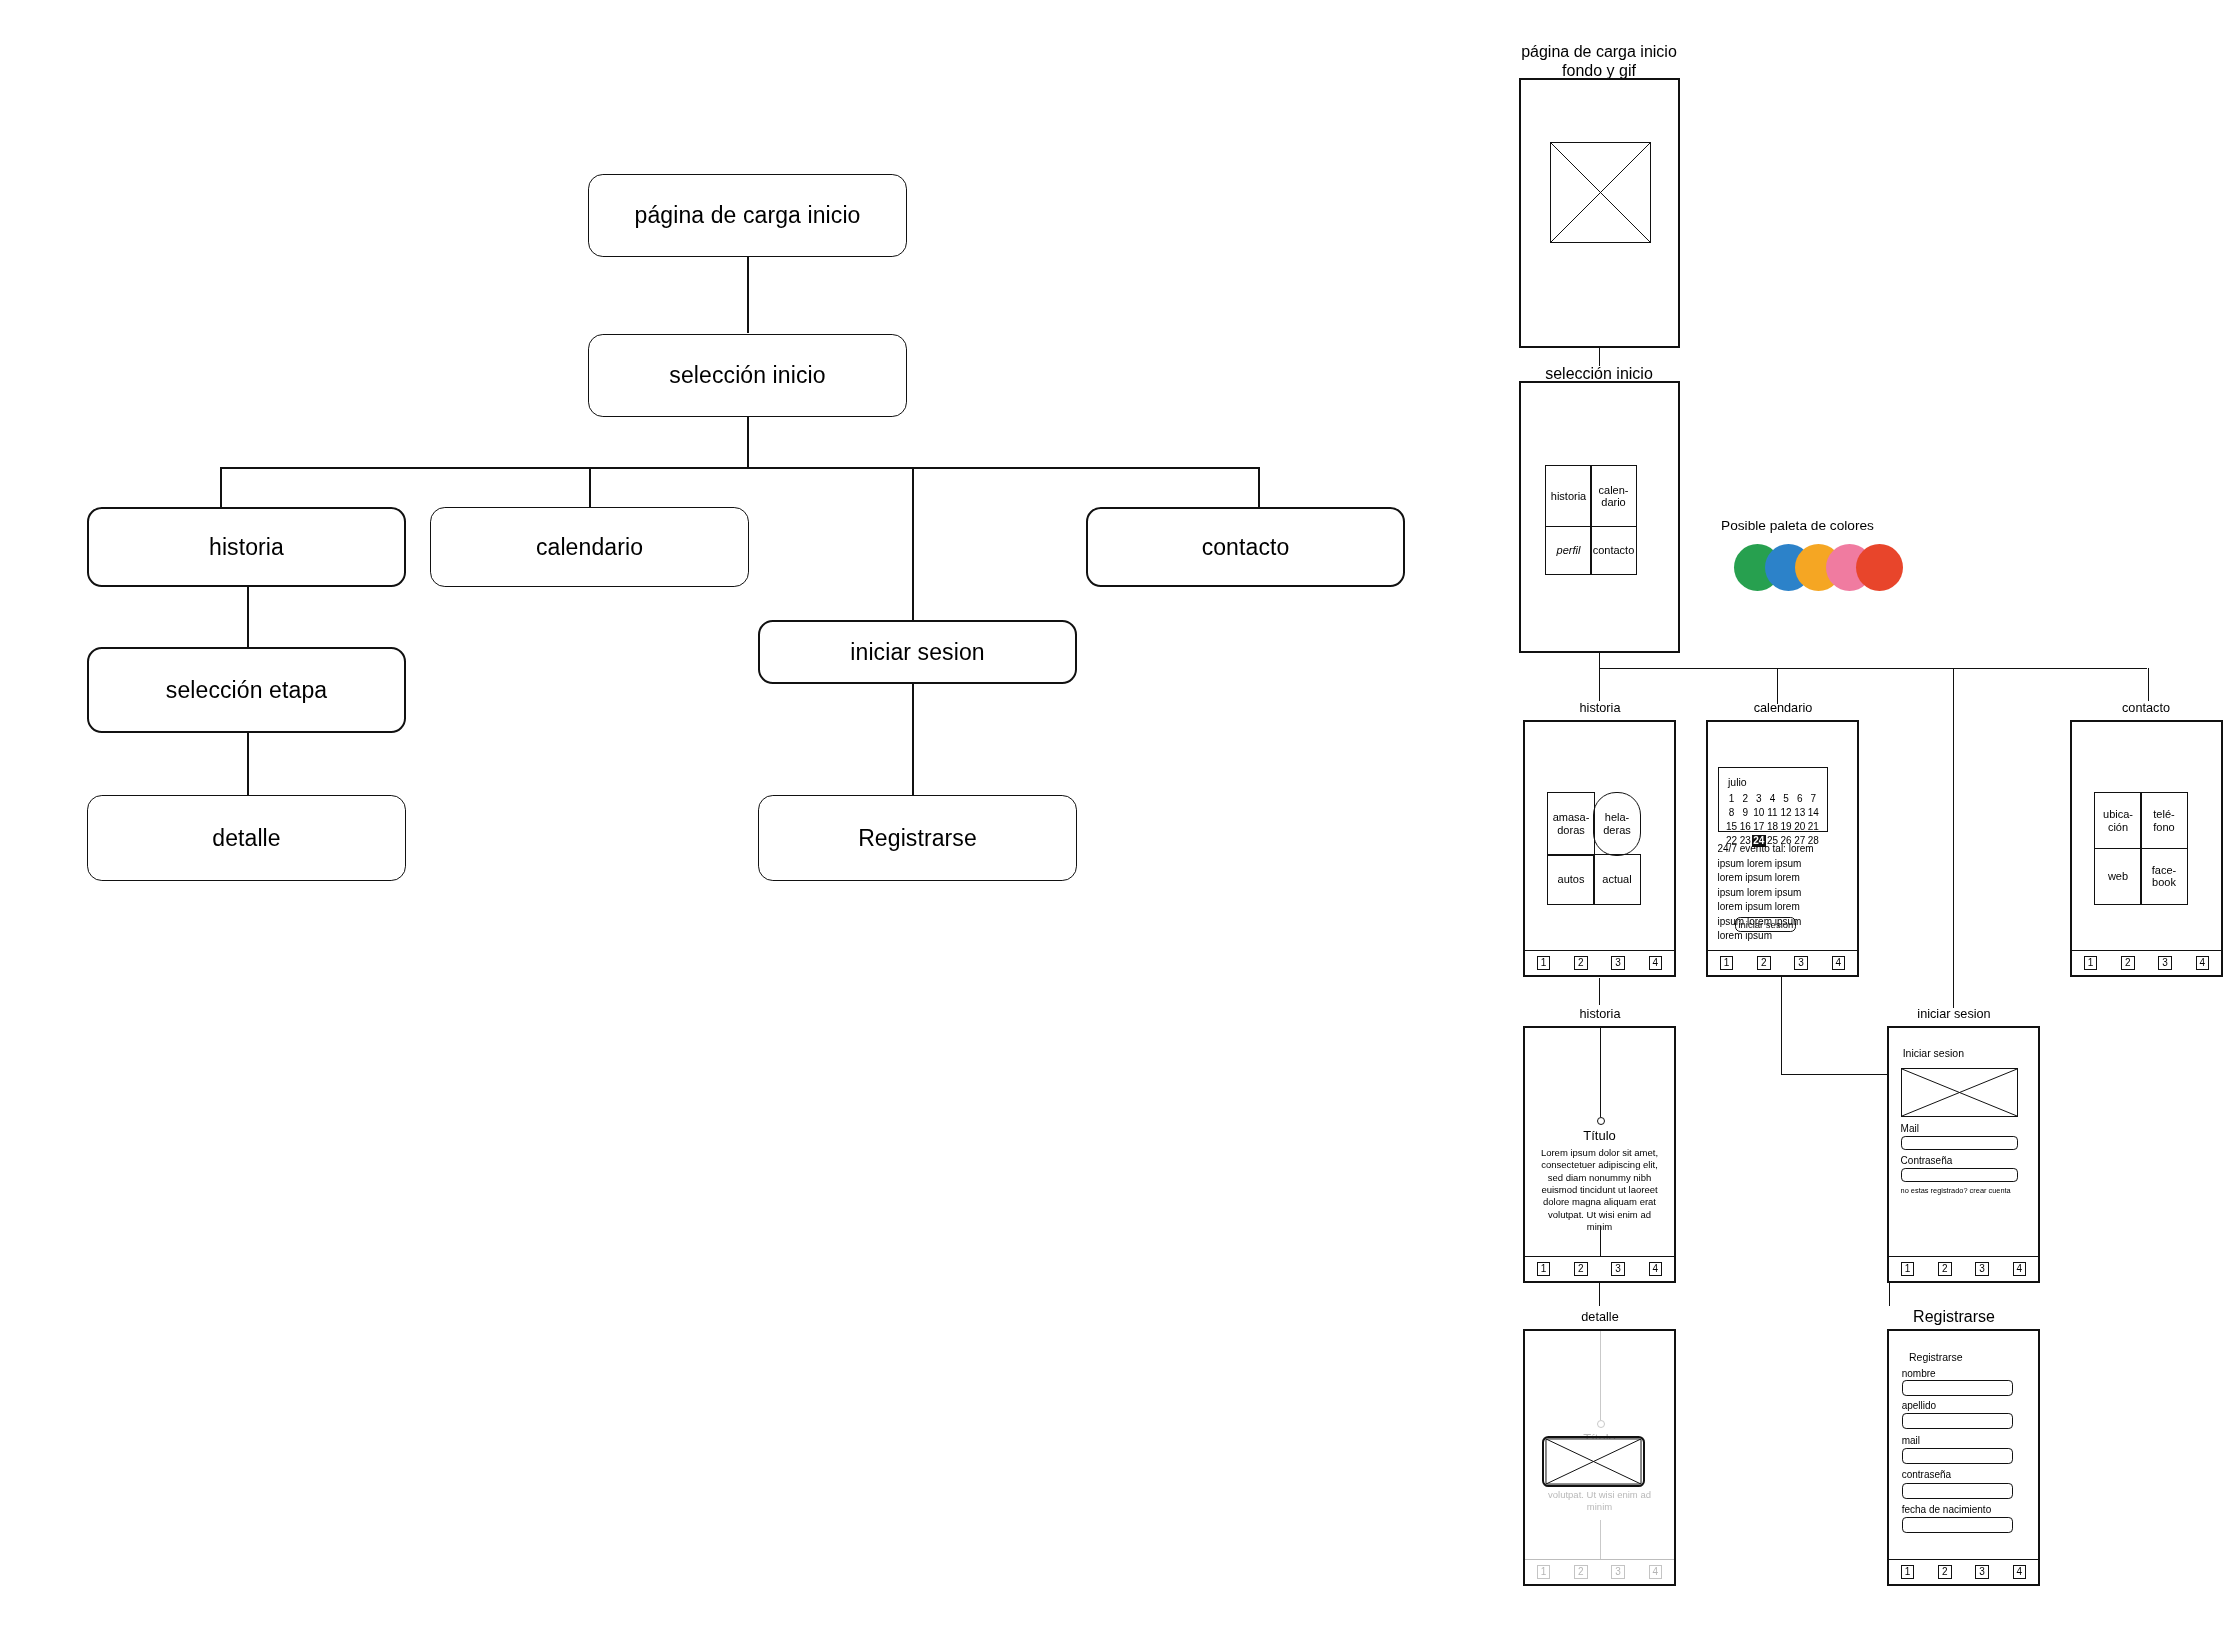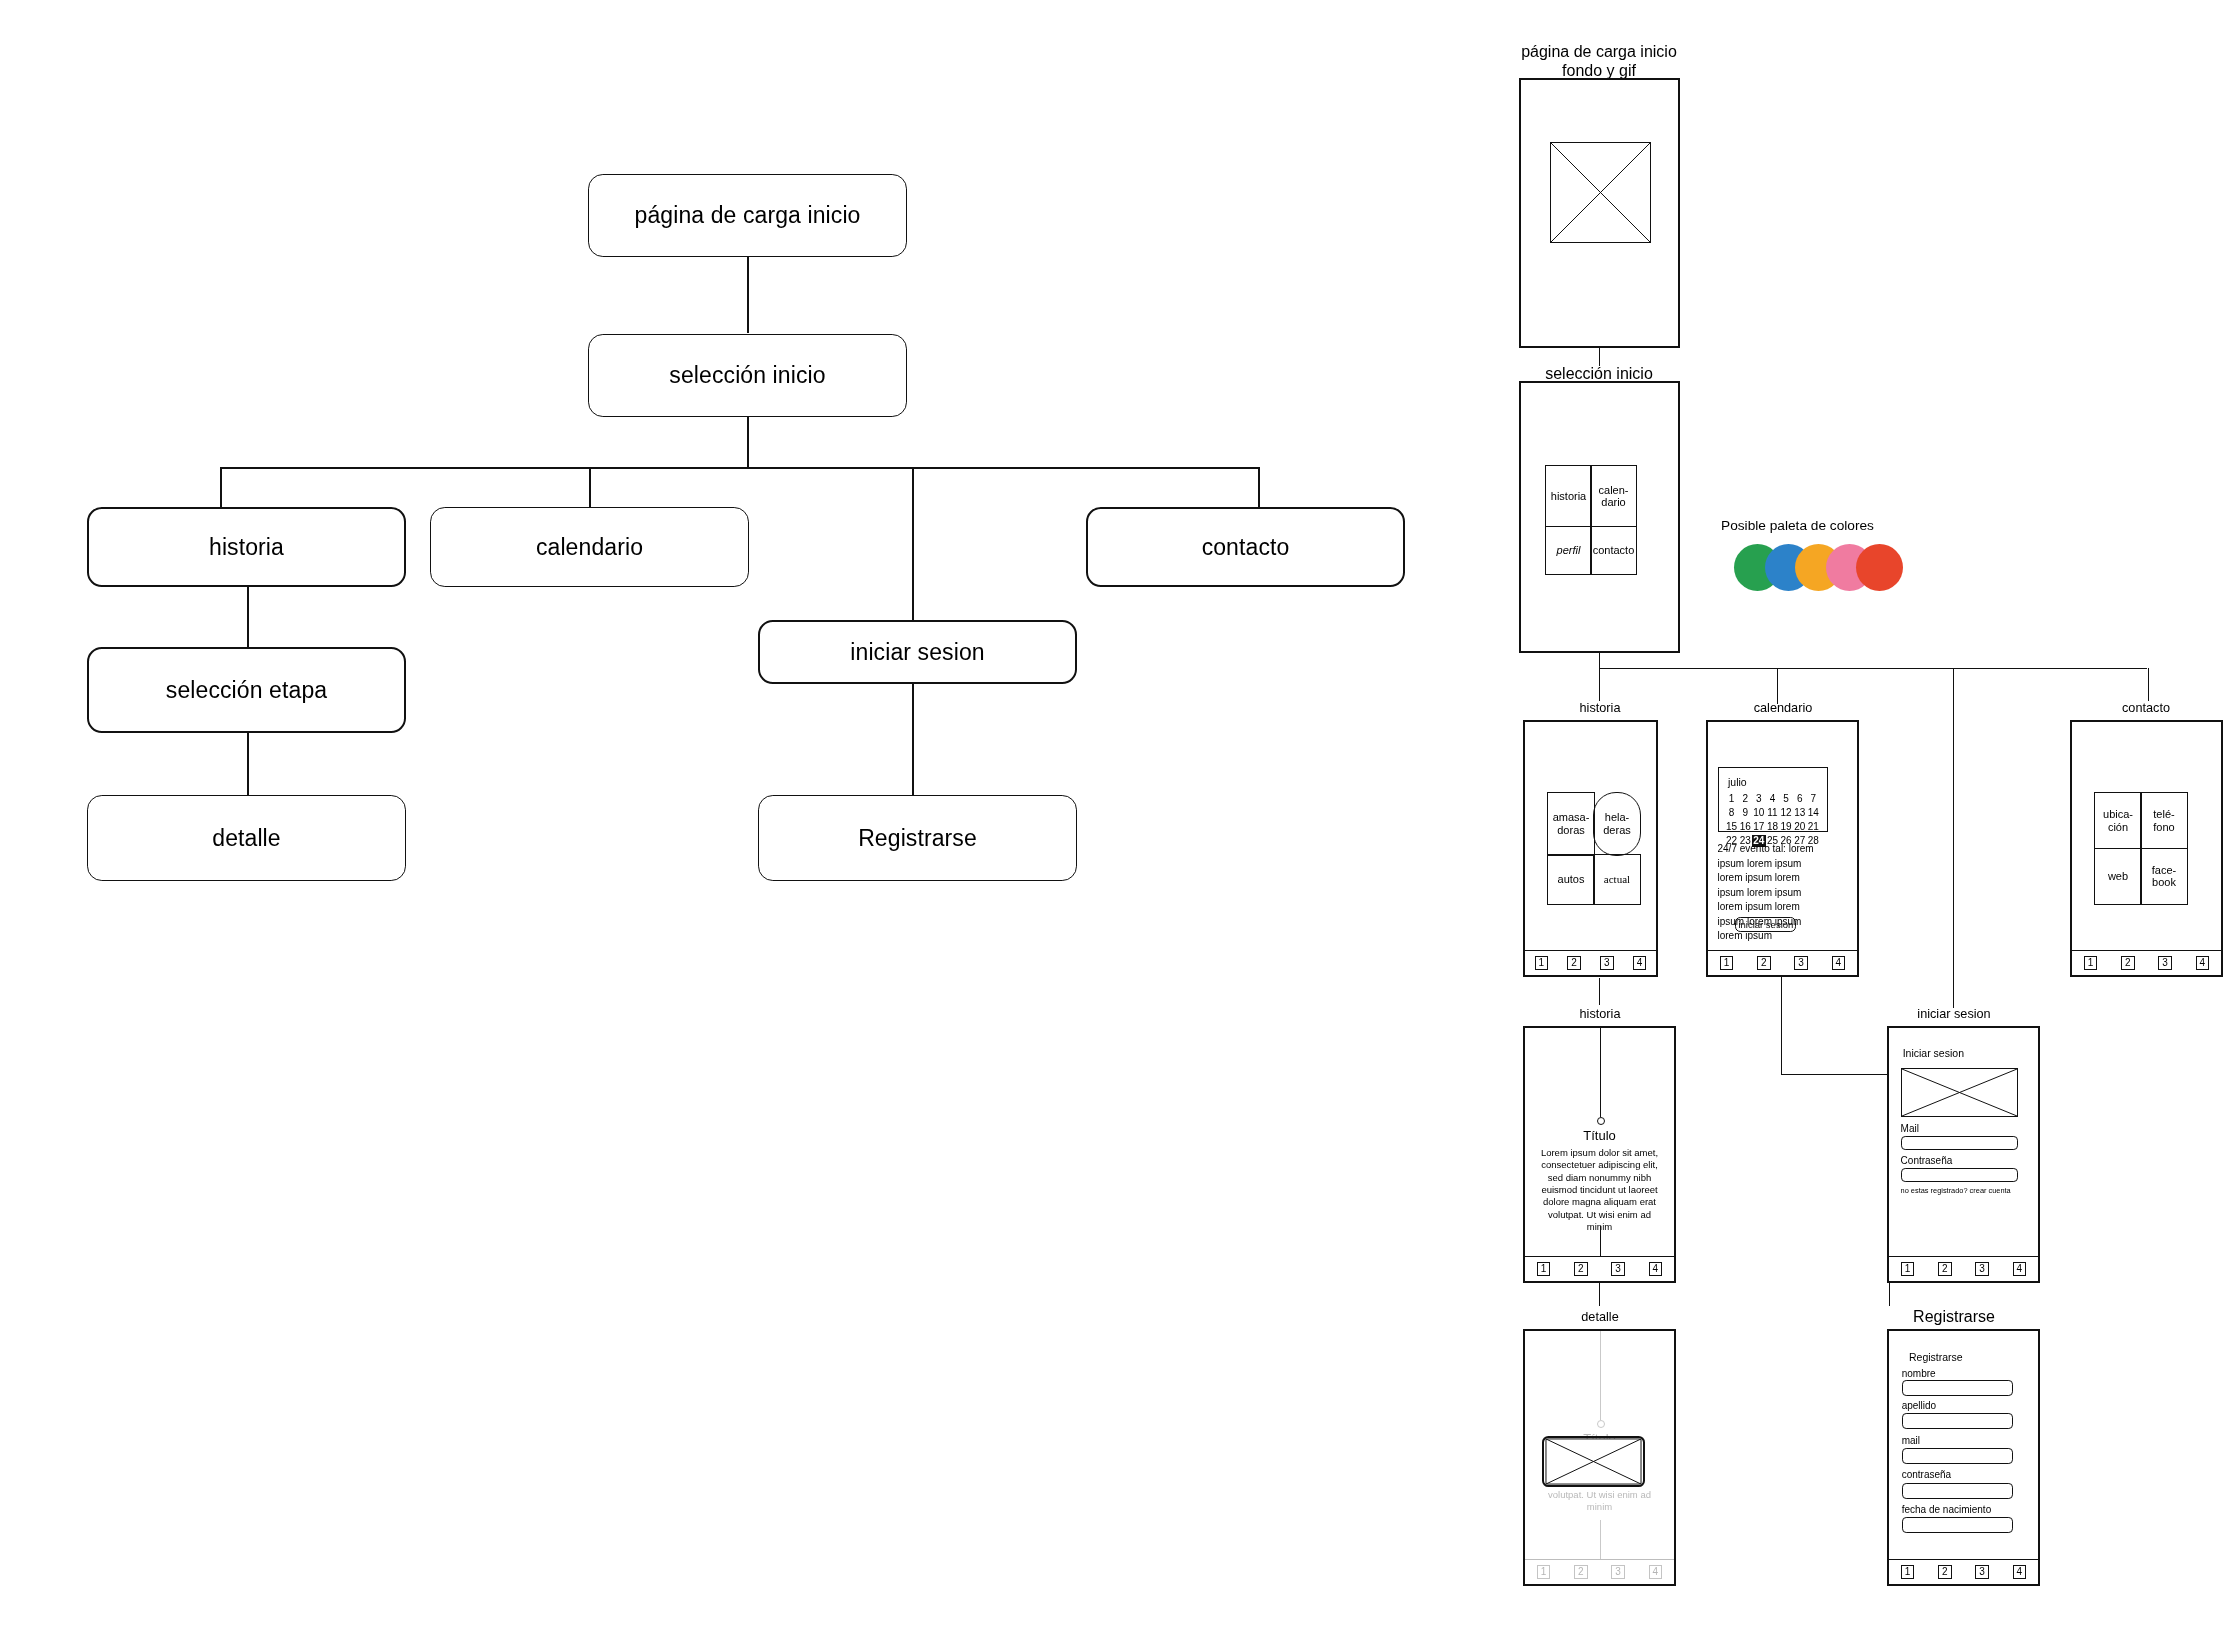--- a/index.html
+++ b/index.html
@@ -174,28 +174,28 @@
     <div class="dot" style="left: 0px; background: rgb(39, 160, 79);"></div>
     <div class="dot" style="left: 31px; background: rgb(44, 130, 201);"></div>
     <div class="dot" style="left: 61px; background: rgb(245, 166, 35);"></div>
     <div class="dot" style="left: 92px; background: rgb(240, 123, 160);"></div>
     <div class="dot" style="left: 122px; background: rgb(232, 69, 43);"></div>
   </div>
 
   <div class="wf-label" style="left:1526px;top:701px;width:148px;">
     <span>historia</span>
   </div>
-  <div class="phone" style="left:1523px;top:720px;width:135px;height:257px;">
+  <div class="phone" style="left:1523px;top:720px;width:153px;height:257px;">
     <div class="tiles" style="left:23px;top:71px;width:92px;height:111px;">
       <div class="tile" style="white-space:pre-line;">amasa-
 doras</div>
       <div class="tile" style="white-space:pre-line;border-radius:23px;">hela-
 deras</div>
       <div class="tile" style="white-space:pre-line;">autos</div>
-      <div class="tile" style="white-space:pre-line;font-family:Liberation Serif, serif;">actual</div>
+      <div class="tile" style="white-space:pre-line;">actual</div>
     </div>
     <div class="navbar" style="height:25px;">
       <div class="nb">1</div>
       <div class="nb">2</div>
       <div class="nb">3</div>
       <div class="nb">4</div>
     </div>
   </div>
 
   <div class="wf-label" style="left:1709px;top:701px;width:148px;">

